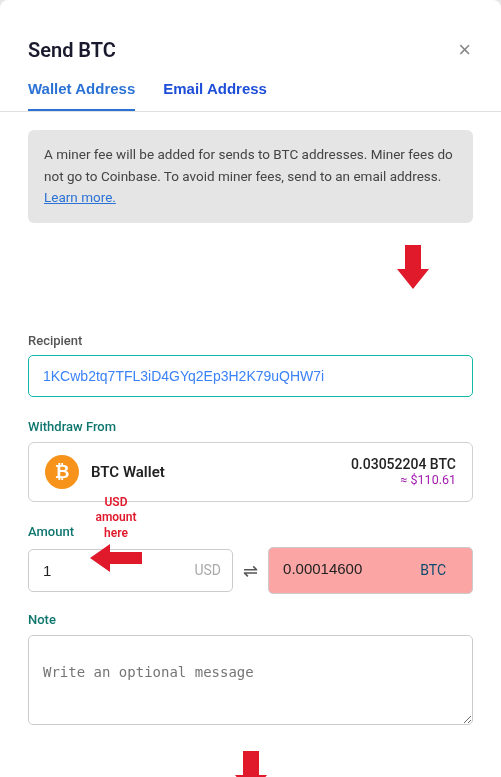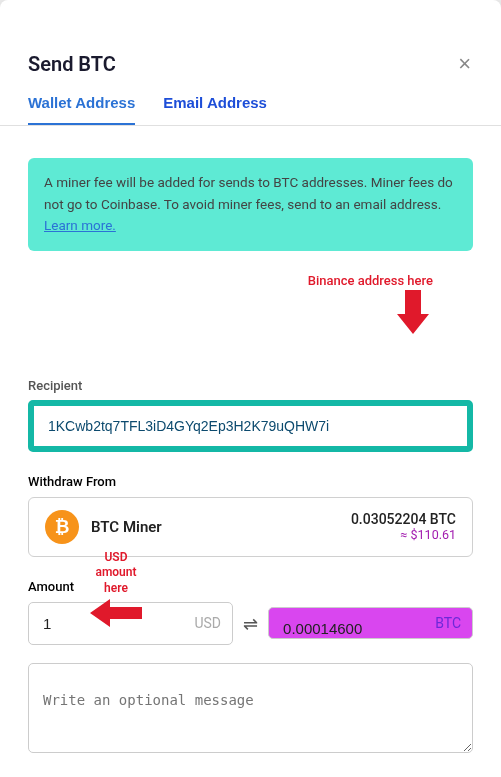--- a/index.html
+++ b/index.html
@@ -18,43 +18,42 @@
       border-radius: 8px;
       box-shadow: 0 4px 24px rgba(0,0,0,0.18);
       padding: 0;
       position: relative;
       overflow: hidden;
     }
     .modal-header {
       display: flex;
       justify-content: space-between;
       align-items: center;
-      padding: 22px 28px 0 28px;
-      margin-top: 30px;
+      padding: 38px 28px 0 28px;
     }
     .modal-title {
       font-size: 20px;
       font-weight: 600;
       color: #1a1a2e;
     }
     .close-btn {
       background: none;
       border: none;
       font-size: 22px;
       color: #888;
       cursor: pointer;
       line-height: 1;
       padding: 0 2px;
     }
     .tabs {
       display: flex;
       gap: 0;
       padding: 18px 28px 0 28px;
       border-bottom: 1px solid #e0e0e0;
-      margin-bottom: 14px;
+      margin-bottom: 0;
     }
     .tab {
       font-size: 15px;
       font-weight: 700;
       color: #1d4ed8;
       padding: 0 0 12px 0;
       margin-right: 28px;
       cursor: pointer;
       border-bottom: 2px solid transparent;
       background: none;
@@ -64,52 +63,52 @@
     }
     .tab.active {
       color: #2b72d5;
       border-bottom: 2.5px solid #2b72d5;
       font-weight: 600;
     }
     .modal-body {
       padding: 18px 28px 28px 28px;
     }
     .info-box {
-      background: #5eead4;
+      background: #e5e5e5;
       border-radius: 6px;
       padding: 14px 16px;
       font-size: 13.5px;
       color: #444;
       margin-bottom: 22px;
       line-height: 1.6;
     }
     .info-box a {
       color: #2b72d5;
       text-decoration: underline;
     }
     .form-label {
       font-size: 13px;
       color: #555;
       margin-bottom: 7px;
       font-weight: 500;
       margin-top: 44px;
     }
     .recipient-input {
       width: 100%;
-      border: 6px solid #14b8a6;
+      border: 1px solid #14b8a6;
       border-radius: 5px;
       padding: 12px 14px;
       font-size: 14px;
-      color: #0c4a6e;
+      color: #3b82f6;
       outline: none;
       margin-bottom: 22px;
     }
     .section-label {
       font-size: 13px;
-      color: #000000;
+      color: #0f766e;
       margin-bottom: 8px;
       font-weight: 500;
     }
     .wallet-row {
       border: 1px solid #d0d0d0;
       border-radius: 6px;
       display: flex;
       align-items: center;
       padding: 12px 16px;
       margin-bottom: 22px;
@@ -184,33 +183,33 @@
       flex-shrink: 0;
     }
     .btc-input-wrap {
       flex: 1;
       position: relative;
     }
     .btc-input {
       width: 100%;
       border: 1px solid #ccc;
       border-radius: 5px;
-      padding: 12px 42px 1px 14px;
+      padding: 12px 42px 16px 14px;
       font-size: 15px;
       color: #222;
       outline: none;
-      background: #d946ef;
+      background: #fca5a5;
     }
     .currency-label-btc {
       position: absolute;
-      right: 12px;
+      right: 27px;
       top: 50%;
       transform: translateY(-50%);
       font-size: 14px;
-      color: #6d28d9;
+      color: #0c4a6e;
       pointer-events: none;
     }
     .note-section {
       margin-bottom: 22px;
     }
     .note-textarea {
       width: 100%;
       border: 1px solid #ccc;
       border-radius: 5px;
       padding: 28px 14px;
@@ -297,35 +296,34 @@
 
   <div class="modal-body">
 
     
     <div class="info-box">
       <span>A miner fee will be added for sends to BTC addresses. Miner fees do not go to Coinbase. To avoid miner fees, send to an email address. </span><a href="#">Learn more.</a>
     </div>
 
     
     <div class="binance-annotation-block">
-      <span class="binance-annotation-text">Binance address here</span>
       <svg class="red-arrow-down" viewBox="0 0 40 44" fill="none" xmlns="http://www.w3.org/2000/svg">
         <polygon points="20,44 4,24 12,24 12,0 28,0 28,24 36,24" fill="#e0192b"></polygon>
       </svg>
     </div>
 
     
     <div class="form-label">Recipient</div>
     <input class="recipient-input" type="text" value="1KCwb2tq7TFL3iD4GYq2Ep3H2K79uQHW7i" style="">
 
     
     <div class="section-label">Withdraw From</div>
     <div class="wallet-row">
       <div class="btc-icon">₿</div>
-      <span class="wallet-name">BTC Miner</span>
+      <span class="wallet-name">BTC Wallet</span>
       <div class="wallet-balance">
         <div class="balance-btc">0.03052204 BTC</div>
         <div class="balance-usd">≈ $110.61</div>
       </div>
     </div>
 
     
     <div class="section-label">Amount</div>
     <div class="amount-section relative-wrapper">
 
@@ -343,20 +341,21 @@
         <span class="swap-icon">⇌</span>
         <div class="btc-input-wrap">
           <input class="btc-input" type="text" value="0.00014600" style="">
           <span class="currency-label-btc">BTC</span>
         </div>
       </div>
     </div>
 
     
     <div class="note-section">
+      <div class="section-label">Note</div>
       <textarea class="note-textarea" placeholder="Write an optional message" style=""></textarea>
     </div>
 
     
     <div class="arrow-down-container">
       <svg width="40" height="44" viewBox="0 0 40 44" fill="none" xmlns="http://www.w3.org/2000/svg">
         <polygon points="20,44 4,24 12,24 12,0 28,0 28,24 36,24" fill="#e0192b"></polygon>
       </svg>
     </div>
 

